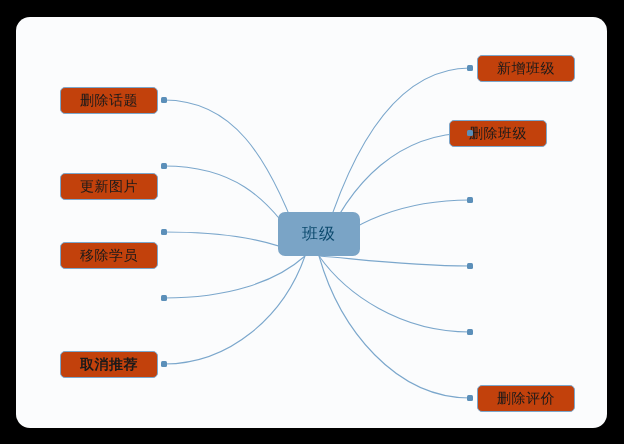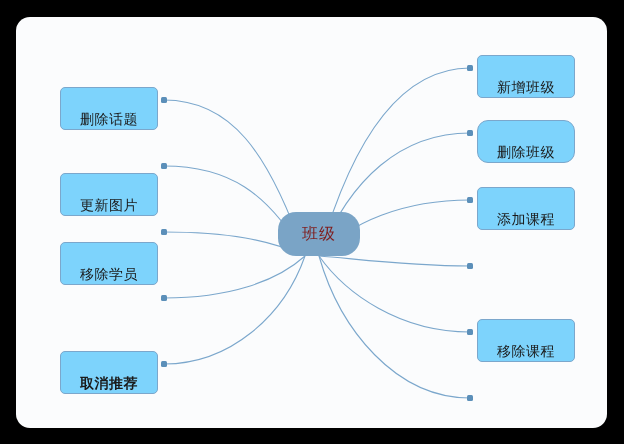--- a/index.html
+++ b/index.html
@@ -40,35 +40,34 @@
   .node {
     position: absolute;
     box-sizing: border-box;
     display: flex;
     align-items: center;
     justify-content: center;
     white-space: nowrap;
   }
   .leaf {
     width: 98px;
-    height: 43px;
-    background: #7dd3fc;
+    height: 27px;
+    background: #c2410c;
     border: 1px solid #7ba7cc;
     border-radius: 5px;
     color: #1a1a1a;
     font-size: 14px;
     letter-spacing: 0.5px;
-    align-items: flex-end;
   }
   .center-node {
     width: 82px;
     height: 44px;
     background: #7aa4c6;
-    border-radius: 18px;
-    color: #7f1d1d;
+    border-radius: 7px;
+    color: #0c4a6e;
     font-size: 16px;
     letter-spacing: 1px;
   }
   .dot {
     position: absolute;
     width: 6px;
     height: 6px;
     background: #5b8fb9;
     border-radius: 1.5px;
   }
@@ -119,31 +118,28 @@
   <div class="node leaf" style="left:60px; top:351px;font-weight:bold;">
     <span>取消推荐</span>
   </div>
   <div class="dot" style="left:161px; top:361px;"></div>
 
   <div class="node leaf" style="left:477px; top:55px;">
     <span>新增班级</span>
   </div>
   <div class="dot" style="left:467px; top:65px;"></div>
 
-  <div class="node leaf" style="left:477px; top:120px;border-radius:11px;">
+  <div class="node leaf" style="left:449px; top:120px;">
     <span>删除班级</span>
   </div>
   <div class="dot" style="left:467px; top:130px;"></div>
 
-  <div class="node leaf" style="left:477px; top:187px;">
-    <span>添加课程</span>
-  </div>
   <div class="dot" style="left:467px; top:197px;"></div>
 
   <div class="dot" style="left:467px; top:263px;"></div>
 
-  <div class="node leaf" style="left:477px; top:319px;">
-    <span>移除课程</span>
-  </div>
   <div class="dot" style="left:467px; top:329px;"></div>
 
+  <div class="node leaf" style="left:477px; top:385px;">
+    <span>删除评价</span>
+  </div>
   <div class="dot" style="left:467px; top:395px;"></div>
 </div>
 
 </body></html>

